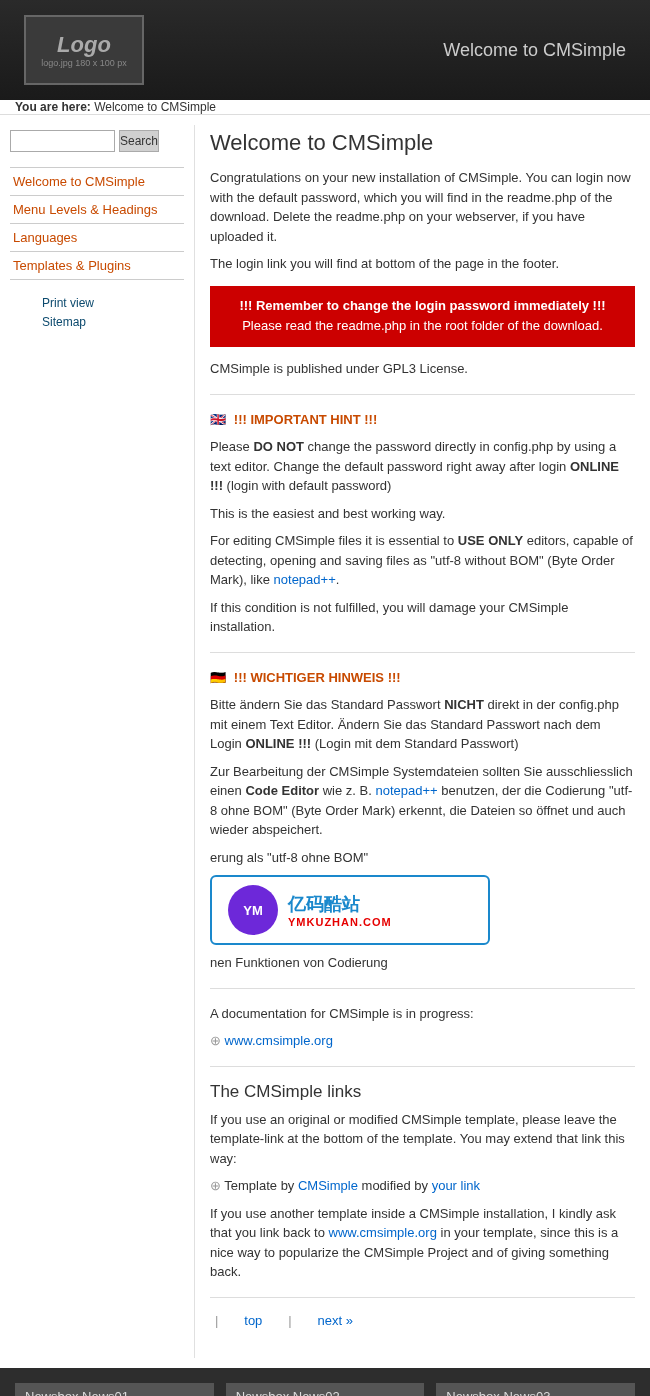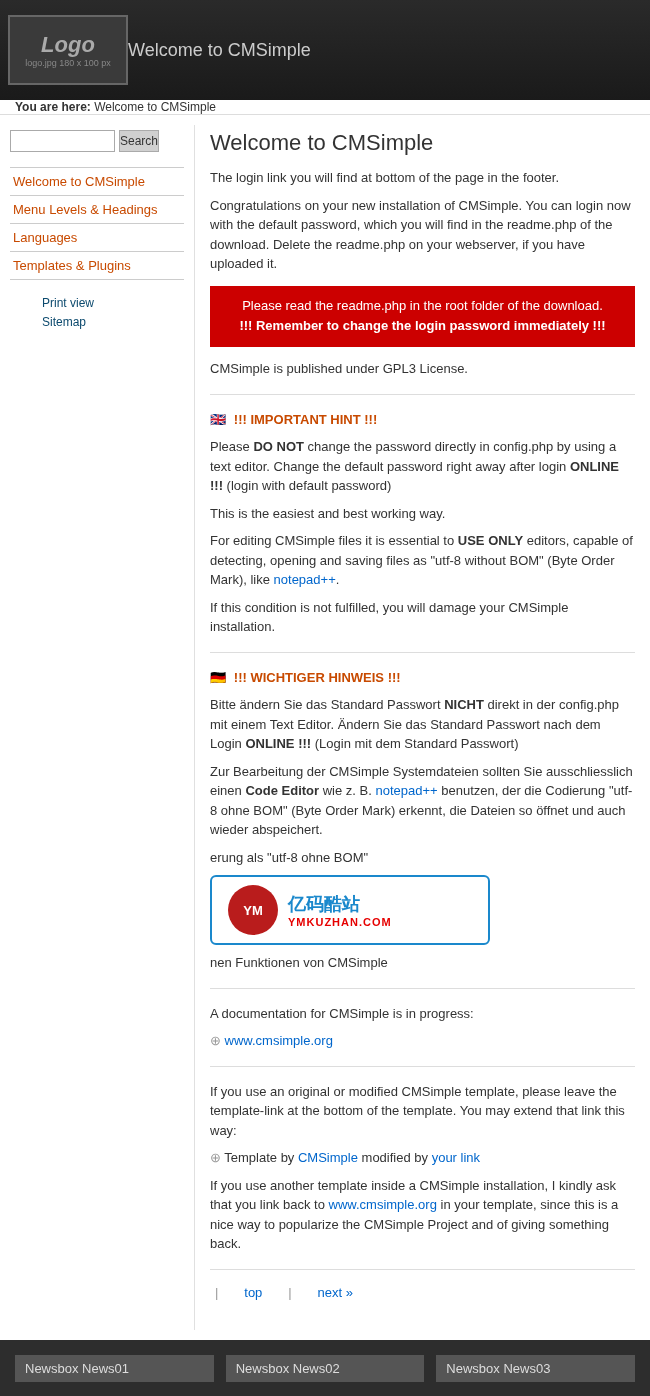--- a/index.html
+++ b/index.html
@@ -5,22 +5,22 @@
     * { margin: 0; padding: 0; box-sizing: border-box; }
     body { font-family: Arial, sans-serif; font-size: 13px; color: #333; background: #fff; width: 650px; }
 
     
     .header {
       background: linear-gradient(to bottom, #2a2a2a, #1a1a1a);
       height: 100px;
       position: relative;
       display: flex;
       align-items: center;
-      justify-content: flex-start;
-      padding: 0 8px;
+      justify-content: space-between;
+      padding: 0 24px;
     }
     .logo-box {
       border: 2px solid #666;
       background: #3a3a3a;
       width: 120px;
       height: 70px;
       display: flex;
       flex-direction: column;
       align-items: center;
       justify-content: center;
@@ -278,28 +278,28 @@
       </li>
       <li>
         <a href="#">Sitemap</a>
       </li>
     </ul>
   </div>
 
   <div class="content">
     <h1>Welcome to CMSimple</h1>
 
+    <p>Congratulations on your new installation of CMSimple. You can login now with the default password, which you will find in the readme.php of the download. Delete the readme.php on your webserver, if you have uploaded it.</p>
     <p>The login link you will find at bottom of the page in the footer.</p>
-    <p>Congratulations on your new installation of CMSimple. You can login now with the default password, which you will find in the readme.php of the download. Delete the readme.php on your webserver, if you have uploaded it.</p>
 
     <div class="alert-box">
-      <div>Please read the readme.php in the root folder of the download.</div>
       <div>
         <strong>!!! Remember to change the login password  immediately !!!</strong>
       </div>
+      <div>Please read the readme.php in the root folder of the download.</div>
     </div>
 
     <p class="gpl-text">CMSimple is published under GPL3 License.</p>
 
     <hr class="section-divider">
 
     <div class="important-section">
       <p>
         <span style="margin-right:4px;">🇬🇧</span>
         <strong style="color:#c84a00;">!!! IMPORTANT HINT !!!</strong>
@@ -324,43 +324,44 @@
       <p class="content-important">
         Bitte ändern Sie das Standard Passwort <strong>NICHT</strong> direkt in der config.php mit einem Text Editor. Ändern Sie das Standard Passwort nach dem Login <strong>ONLINE !!!</strong>  (Login mit dem Standard Passwort)
       </p>
       <p class="content-important">
         Zur Bearbeitung der CMSimple Systemdateien sollten Sie ausschliesslich einen <strong>Code Editor</strong> wie z. B. <a href="#">notepad++</a> benutzen, der die Codierung "utf-8 ohne BOM" (Byte Order Mark) erkennt, die Dateien so öffnet und auch wieder abspeichert.
       </p>
 
       <div class="watermark-container">
         <p style="font-size:13px;">erung als "utf-8 ohne BOM"</p>
         <div class="wm-logo-row" style="display:flex;align-items:center;gap:10px;margin:8px 0;padding:8px 16px;border:2px solid #1a88cc;border-radius:6px;max-width:280px;">
-          <div class="wm-logo" style="background:#b91c1c;border-radius:50%;width:50px;height:50px;display:flex;align-items:center;justify-content:center;color:white;font-size:13px;font-weight:bold;flex-shrink:0;">
+          <div class="wm-logo" style="background:#6d28d9;border-radius:50%;width:50px;height:50px;display:flex;align-items:center;justify-content:center;color:white;font-size:13px;font-weight:bold;flex-shrink:0;">
             <span>YM</span>
           </div>
           <div>
             <div style="color:#1a88cc;font-size:18px;font-weight:bold;">亿码酷站</div>
             <div style="color:#e60000;font-size:11px;font-weight:bold;letter-spacing:1px;">YMKUZHAN.COM</div>
           </div>
         </div>
-        <p style="font-size:13px;">nen Funktionen von CMSimple</p>
+        <p style="font-size:13px;">nen Funktionen von Codierung</p>
       </div>
     </div>
 
     <hr class="section-divider">
 
     <p>A documentation for CMSimple is in progress:</p>
     <p>
       <span style="color:#999;">⊕ </span>
       <a href="#">www.cmsimple.org</a>
     </p>
 
     <hr class="section-divider">
 
     <div class="links-section">
+      <h2>The CMSimple links</h2>
       <p>If you use an original or modified CMSimple template, please leave the template-link at the bottom of the template. You may extend that link this way:</p>
       <p>
         <span style="color:#999;">⊕ </span>
         Template by <a href="#">CMSimple</a> modified by <a href="#">your link</a>
       </p>
       <p>
         If you use another template inside a CMSimple installation, I kindly ask that you link back to <a href="#">www.cmsimple.org</a> in your template, since this is a nice way to popularize the CMSimple Project and of giving something back.
       </p>
     </div>
 

